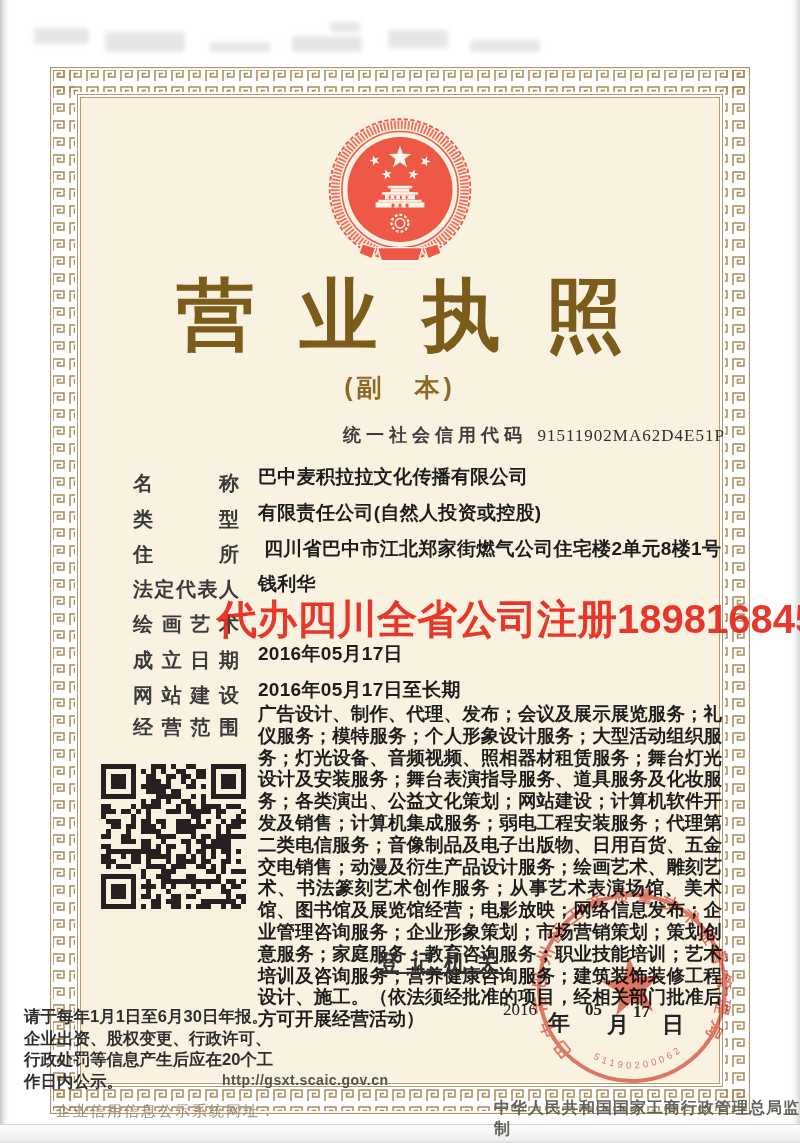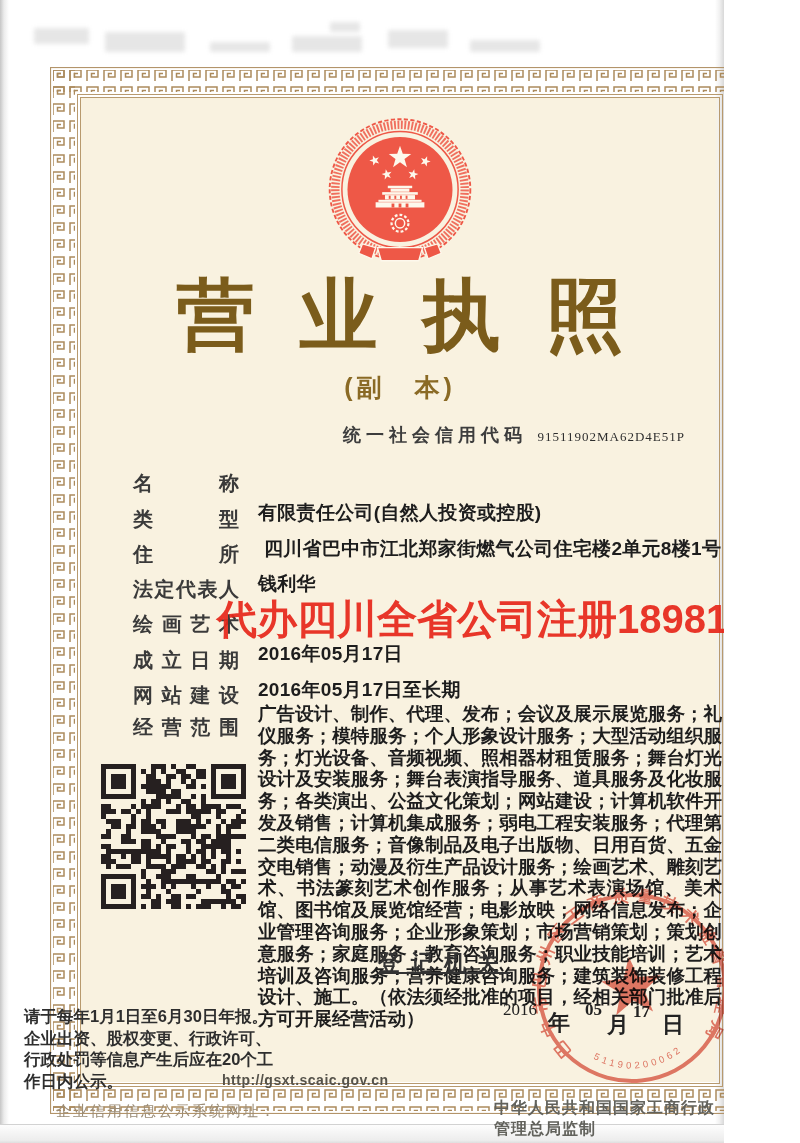--- a/index.html
+++ b/index.html
@@ -1,16 +1,16 @@
 <!DOCTYPE html>
 <html><head>
 <meta charset="utf-8">
 <style>
   html,body{margin:0;padding:0;background:#ffffff;}
-  .page{position:relative;width:724px;height:1143px;background:#ffffff;overflow:hidden;
+  .page{position:relative;width:800px;height:1143px;background:#ffffff;overflow:hidden;
         font-family:"Liberation Sans",sans-serif;}
   
   .edge-left{position:absolute;left:0;top:0;width:9px;height:1143px;
     background:linear-gradient(90deg,#c6c6c6,#ececec 45%,rgba(255,255,255,0));}
   .edge-right{position:absolute;right:0;top:0;width:9px;height:1143px;
     background:linear-gradient(270deg,#d8d8d8,#f1f1f1 50%,rgba(255,255,255,0));}
   .edge-bottom{position:absolute;left:0;top:1124px;width:800px;height:19px;
     border-top:1px solid #d2d2d2;background:linear-gradient(180deg,#fdfdfd,#ededed 80%,#d9d9d9);}
   .smudge{position:absolute;background:#bfbfbf;opacity:.38;filter:blur(2px);border-radius:2px;}
   
@@ -18,21 +18,21 @@
   .frame-svg{position:absolute;left:50px;top:67px;z-index:2;}
   
   .emblem{position:absolute;left:325px;top:116px;z-index:3;}
   
   .title{position:absolute;left:0;top:276px;width:800px;text-align:center;z-index:3;
     font-size:78px;font-weight:700;color:#7b5c1b;letter-spacing:45px;text-indent:45px;line-height:1;}
   .subtitle{position:absolute;left:0;top:374px;width:800px;text-align:center;z-index:3;
     font-size:25px;font-weight:600;color:#8a6a25;letter-spacing:4px;line-height:1.1;}
   .codeline{position:absolute;left:343px;top:423px;z-index:3;white-space:nowrap;}
   .codeline .lbl{font-size:18px;font-weight:700;color:#3d3d3d;letter-spacing:5px;}
-  .codeline .val{font-family:"Liberation Serif",serif;font-size:13px;color:#2e2e2e;letter-spacing:1px;margin-left:6px;}
+  .codeline .val{font-family:"Liberation Serif",serif;font-size:17px;color:#2e2e2e;letter-spacing:1px;margin-left:6px;}
   
   .flabel{position:absolute;left:133px;width:106px;z-index:3;color:#3a3a3a;
     font-size:20px;font-weight:600;text-align:justify;text-align-last:justify;line-height:1.1;}
   .fvalue{position:absolute;left:258px;width:468px;z-index:3;color:#1d1d1d;
     font-size:19px;font-weight:600;letter-spacing:.3px;line-height:1.2;white-space:nowrap;}
   .scope{position:absolute;left:258px;top:703px;width:464px;z-index:3;color:#1d1d1d;
     font-size:18.5px;font-weight:600;line-height:21.8px;text-align:justify;white-space:normal;}
   
   .wmark{position:absolute;left:217px;top:592px;z-index:6;white-space:nowrap;
     font-size:40px;font-weight:600;color:#e7271a;opacity:.92;letter-spacing:0;}
@@ -130,20 +130,21 @@
   </svg>
 
   <div class="title">营业执照</div>
   <div class="subtitle">(副　本)</div>
   <div class="codeline">
     <span class="lbl">统一社会信用代码</span>
     <span class="val">91511902MA62D4E51P</span>
   </div>
 
   <div class="flabel" style="top:472px">名称</div>
+  <div class="fvalue" style="top:466px">巴中麦积拉拉文化传播有限公司</div>
 
   <div class="flabel" style="top:508px">类型</div>
   <div class="fvalue" style="top:502px">有限责任公司(自然人投资或控股)</div>
 
   <div class="flabel" style="top:543px">住所</div>
   <div class="fvalue" style="top:538px;left:264px">四川省巴中市江北郑家街燃气公司住宅楼2单元8楼1号</div>
 
   <div class="flabel" style="top:578px">法定代表人</div>
   <div class="fvalue" style="top:573px">钱利华</div>
 

